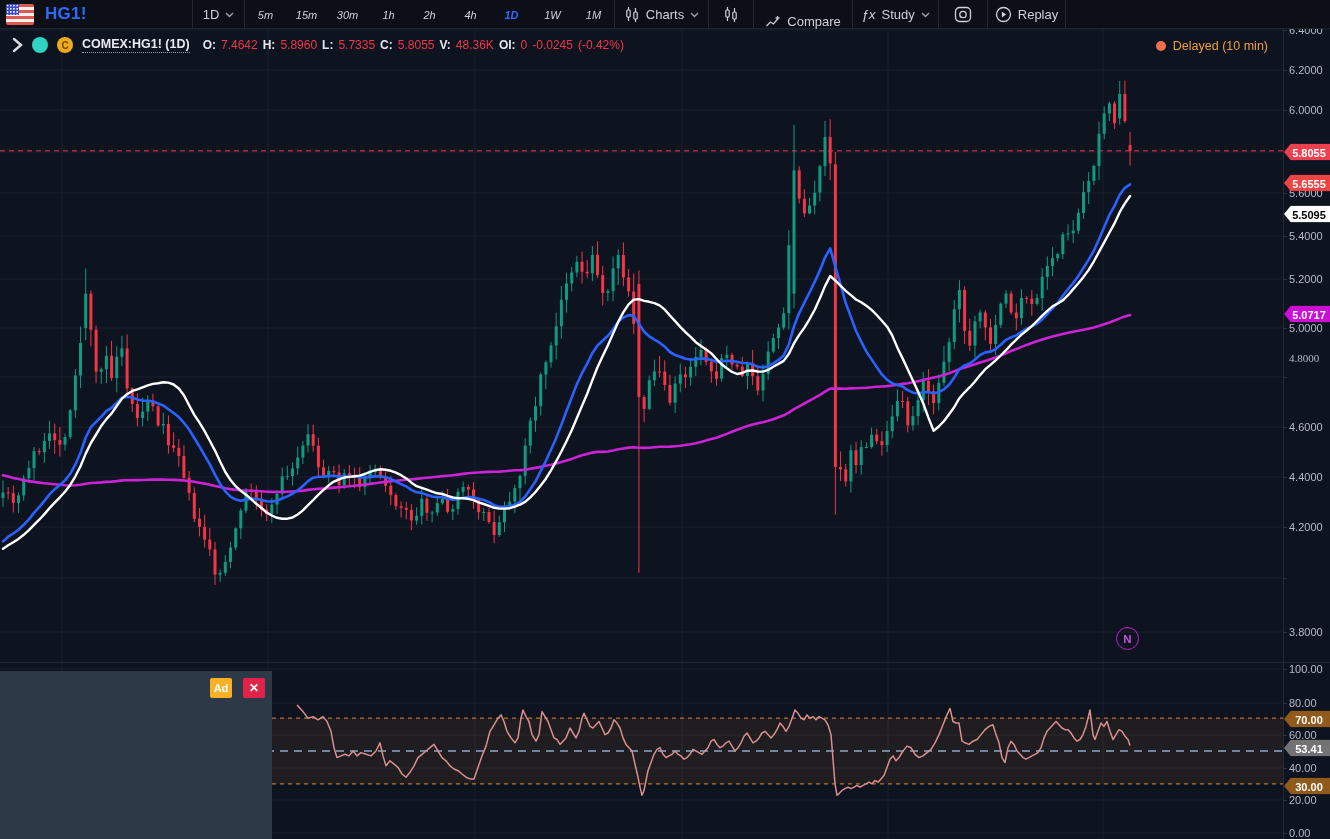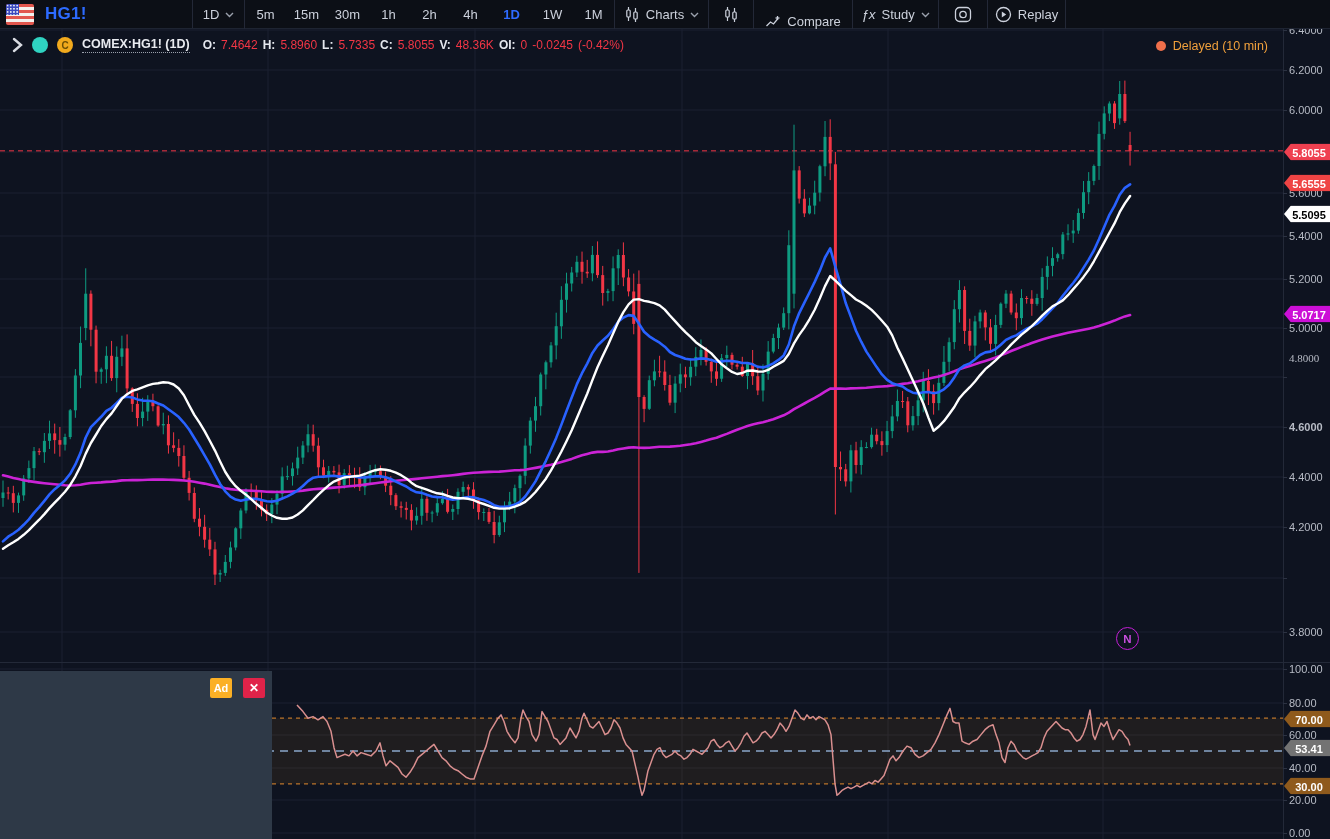--- a/index.html
+++ b/index.html
@@ -22,21 +22,21 @@
     background-image:radial-gradient(circle,#e8ecf5 0.8px,transparent 1px); background-size:3.2px 3.2px; }
   .brand .sym { color:#2d6bff; font-size:17px; font-weight:bold; letter-spacing:0.3px; cursor:pointer; }
   .tbtn { height:29px; display:flex; align-items:center; justify-content:center; gap:6px;
     background:none; border:none; color:#ccd1dc; font-family:"Liberation Sans",sans-serif;
     font-size:13px; cursor:pointer; flex:none; }
   .tbtn svg { flex:none; }
   .bR { border-right:1px solid #232837; }
   .interval { width:52px; }
   .tf-group { display:flex; flex:none; }
   .tfbtn { width:41px; height:29px; display:flex; align-items:center; justify-content:center;
-    background:none; border:none; color:#ccd1dc; font-size:13px; font-family:"Liberation Sans",sans-serif; cursor:pointer; }
+    background:none; border:none; color:#ccd1dc; font-size:11px; font-family:"Liberation Sans",sans-serif; cursor:pointer;font-style:italic; }
   .tfbtn.active { color:#2e6bff; font-weight:bold; }
   .fx { font-style:italic; font-size:13.5px; color:#ccd1dc; }
   
   #chart-svg { position:absolute; left:0; top:29px; z-index:5; }
   .legend { position:absolute; left:12px; top:34px; height:22px; display:flex; align-items:center; gap:9px; z-index:20; }
   .legend .chev { display:flex; align-items:center; cursor:pointer; }
   .dot-teal { width:16px; height:16px; border-radius:50%; background:#2fd3c2; }
   .coin { width:16px; height:16px; border-radius:50%; background:#f2aa1d; color:#6b4e04;
     font-size:10px; font-weight:bold; display:flex; align-items:center; justify-content:center; }
   .legend .symname { color:#e9ebf0; font-size:12.5px; font-weight:bold; border-bottom:1px dotted #9aa0ac; padding-bottom:1px; cursor:pointer; }
@@ -675,21 +675,21 @@
       <div class="tick" style="top: 193px;">5.6000</div>
       <div class="tickmark" style="top: 236px;"></div>
       <div class="tick" style="top: 236px;">5.4000</div>
       <div class="tickmark" style="top: 279px;"></div>
       <div class="tick" style="top: 279px;">5.2000</div>
       <div class="tickmark" style="top: 328px;"></div>
       <div class="tick" style="top: 328px;">5.0000</div>
       <div class="tickmark" style="top: 377px;"></div>
       <div class="tick" style="top: 358px; font-family: Liberation Serif, serif;">4.8000</div>
       <div class="tickmark" style="top: 427px;"></div>
-      <div class="tick" style="top: 427px; font-weight: bold;">4.6000</div>
+      <div class="tick" style="top: 427px;">4.6000</div>
       <div class="tickmark" style="top: 477px;"></div>
       <div class="tick" style="top: 477px;">4.4000</div>
       <div class="tickmark" style="top: 527px;"></div>
       <div class="tick" style="top: 527px;">4.2000</div>
       <div class="tickmark" style="top: 578px;"></div>
       <div class="tick" style="top: 578px; margin-left: 47px;">4.0000</div>
       <div class="tickmark" style="top: 632px;"></div>
       <div class="tick" style="top: 632px;">3.8000</div>
       <div class="tickmark" style="top: 669px;"></div>
       <div class="tick" style="top: 669px;">100.00</div>

